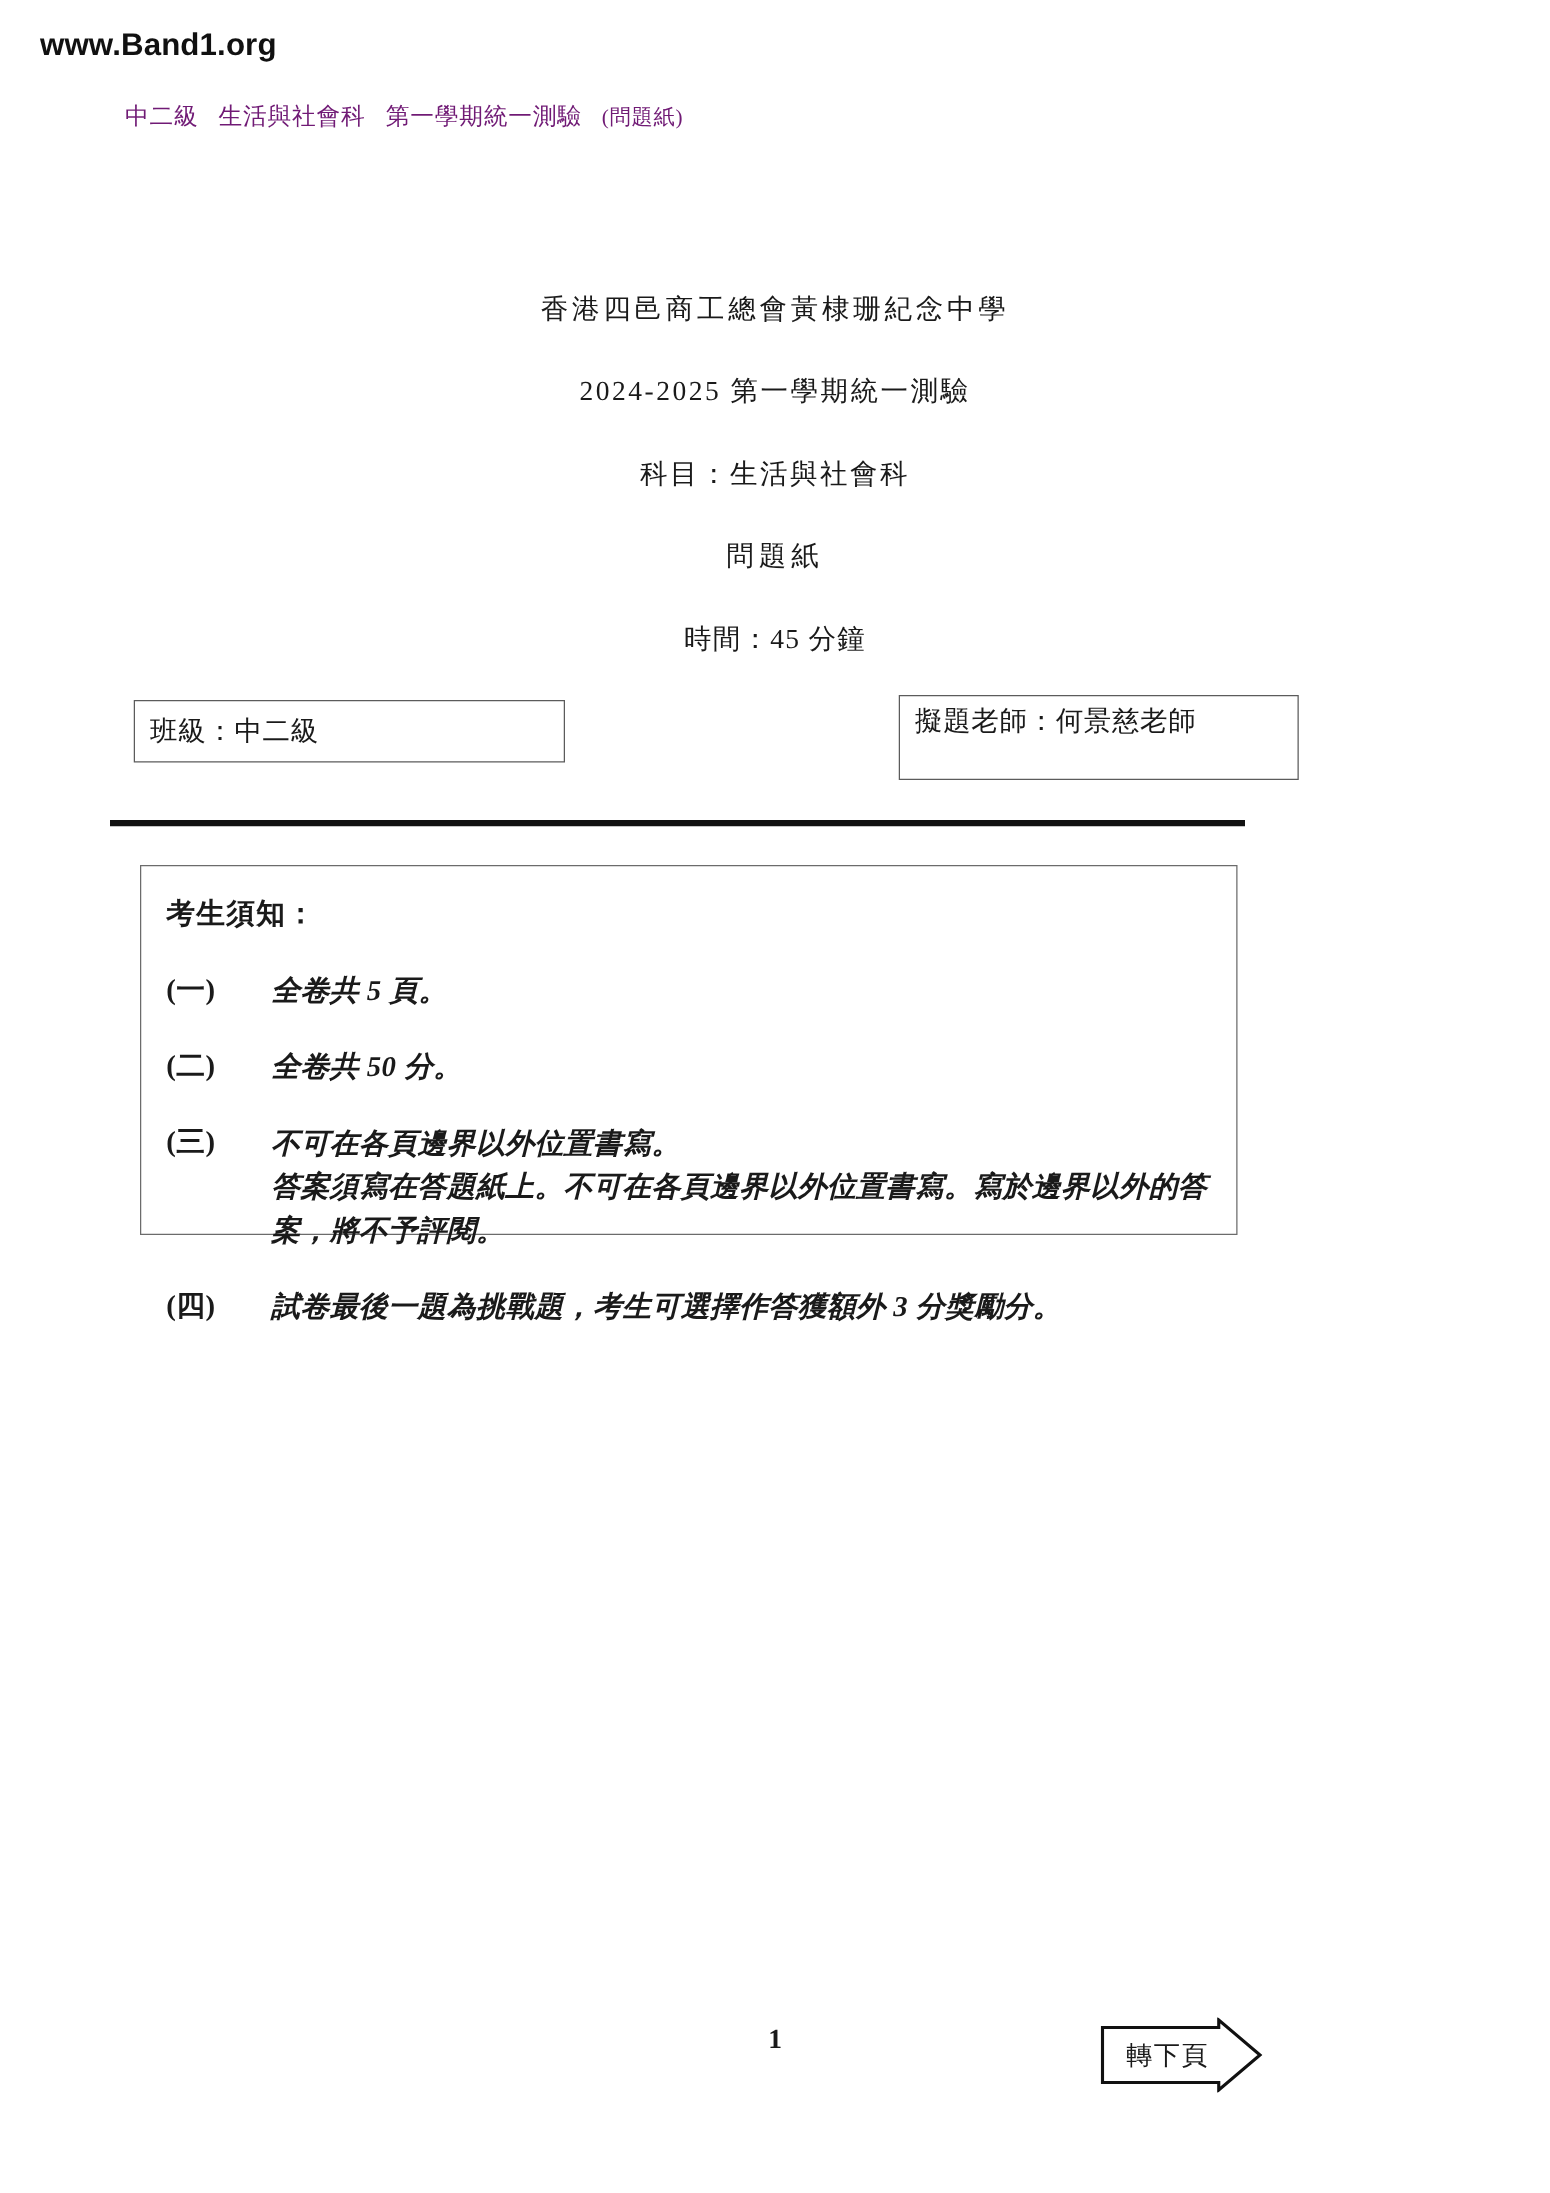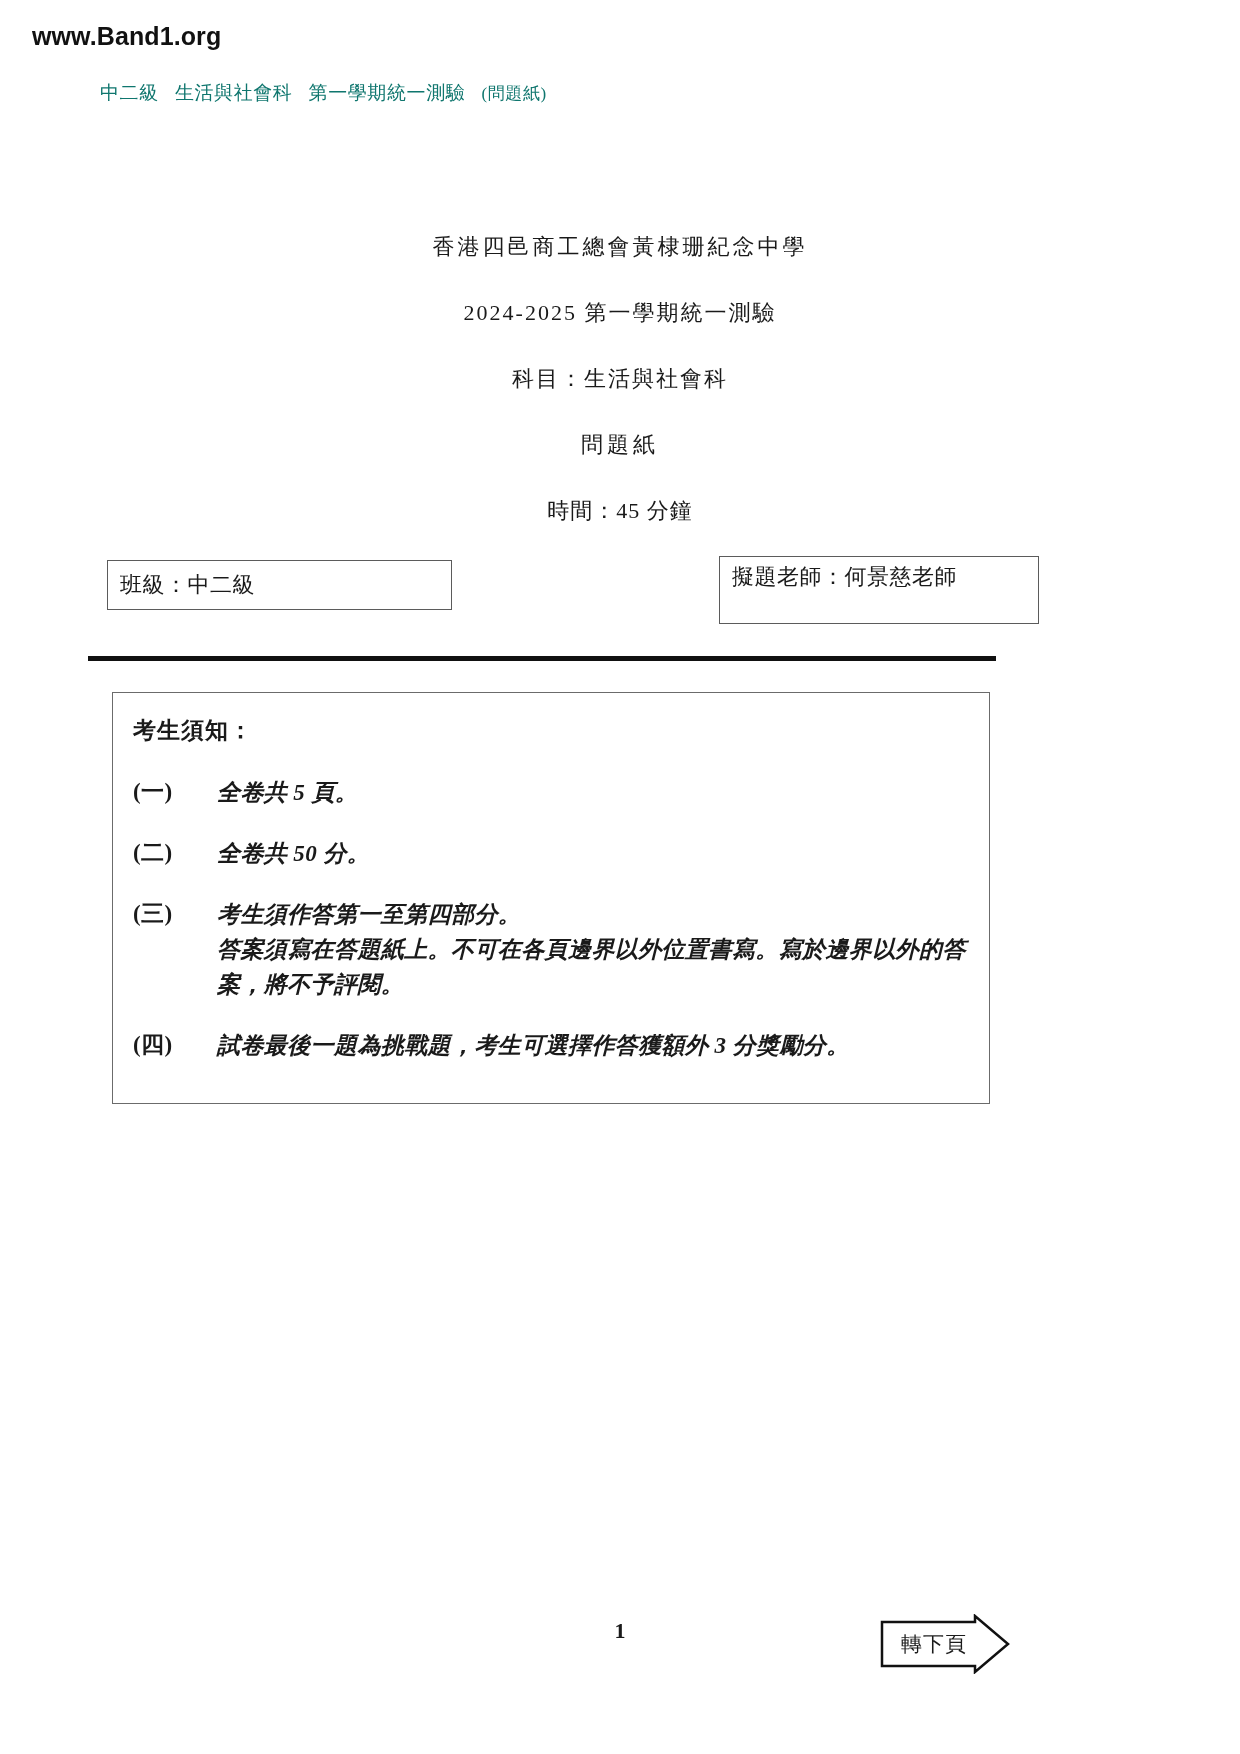--- a/index.html
+++ b/index.html
@@ -25,21 +25,21 @@
     font-size: 25px;
     font-weight: 600;
     letter-spacing: .1px;
     color: #111;
   }
   .doc-breadcrumb {
     position: absolute;
     left: 100px;
     top: 80px;
     font-size: 19px;
-    color: #0f766e;
+    color: #701a75;
     letter-spacing: .6px;
     white-space: nowrap;
   }
   .doc-breadcrumb .small {
     font-size: 17px;
   }
 
   
   .title-block {
     position: absolute;
@@ -102,21 +102,21 @@
     height: 5px;
     background: #111;
   }
 
   
   .instructions {
     position: absolute;
     left: 112px;
     top: 692px;
     width: 878px;
-    height: 412px;
+    height: 296px;
     border: 1px solid #6b6b6b;
     box-sizing: border-box;
     padding: 18px 22px 0 16px;
   }
   .instr-heading {
     font-size: 23px;
     font-weight: bold;
     letter-spacing: 1px;
     margin: 4px 0 30px 4px;
   }
@@ -218,21 +218,21 @@
   <div class="instr-item">
     <span class="marker">(二)</span>
     <span class="body">
       <p>全卷共 50 分。</p>
     </span>
   </div>
 
   <div class="instr-item">
     <span class="marker">(三)</span>
     <span class="body">
-      <p>考生須作答第一至第四部分。</p>
+      <p>不可在各頁邊界以外位置書寫。</p>
       <p>答案須寫在答題紙上。不可在各頁邊界以外位置書寫。寫於邊界以外的答案，將不予評閱。</p>
     </span>
   </div>
 
   <div class="instr-item last">
     <span class="marker">(四)</span>
     <span class="body">
       <p>試卷最後一題為挑戰題，考生可選擇作答獲額外 3 分獎勵分。</p>
     </span>
   </div>

